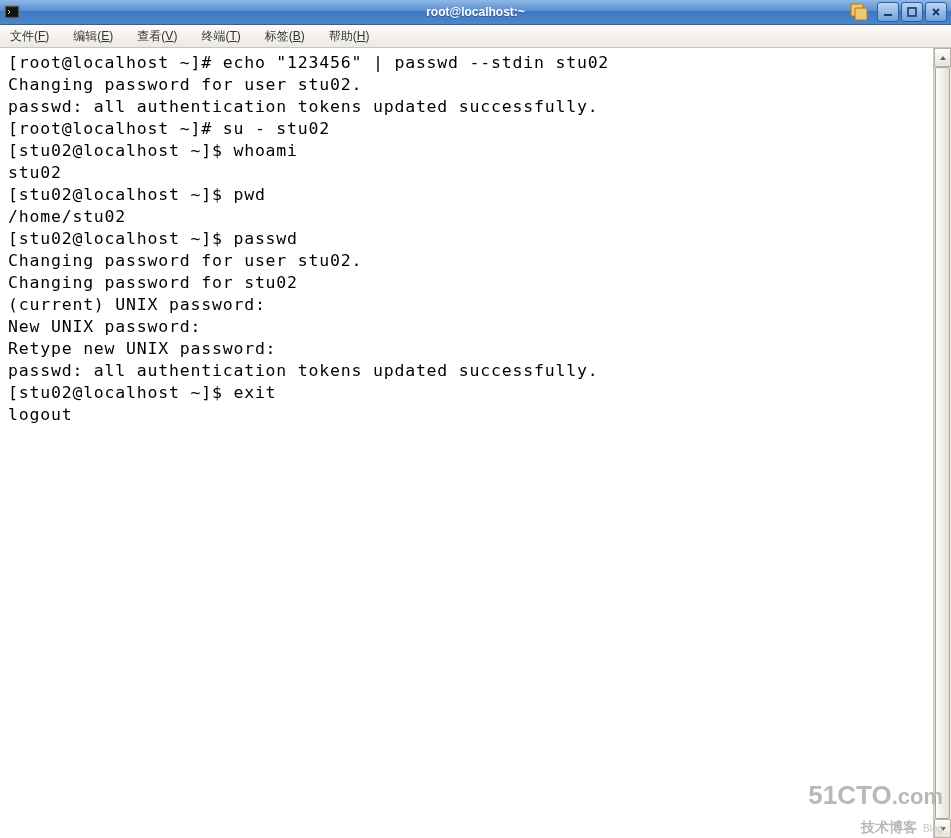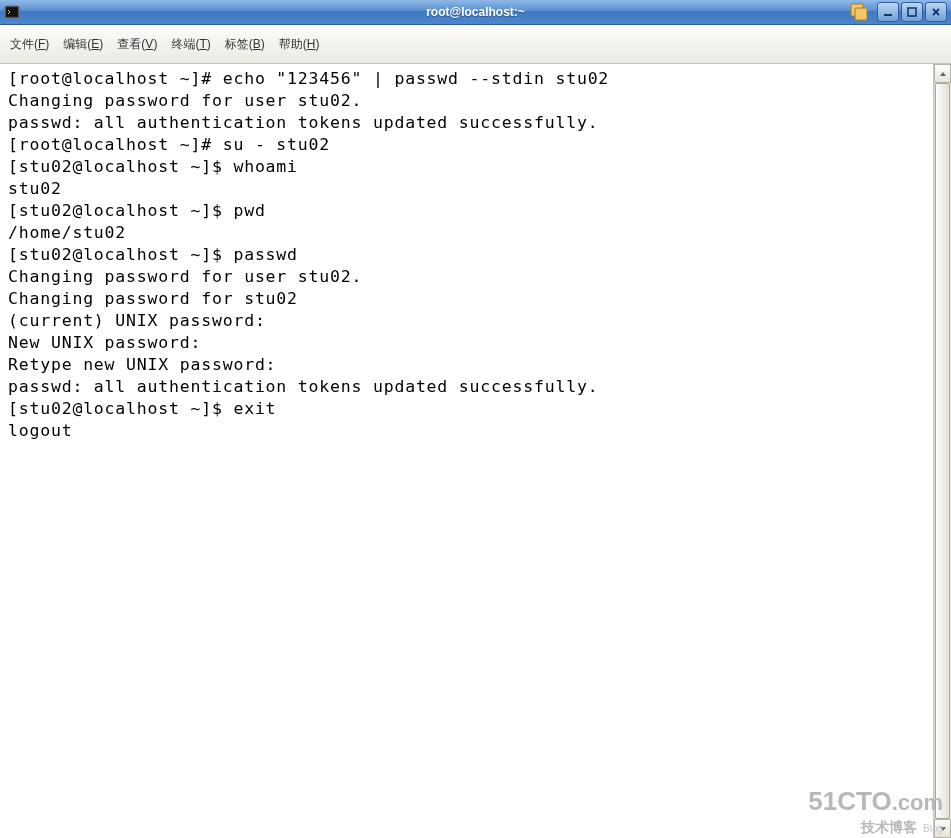--- a/index.html
+++ b/index.html
@@ -41,21 +41,21 @@
     width:24px;height:22px;margin-right:4px;
     display:flex;align-items:center;justify-content:center;
   }
   
   .menubar{
     height:22px;
     background:linear-gradient(to bottom,#fcfcfb,#ece9e2);
     border-bottom:1px solid #c9c5bb;
     display:flex;align-items:center;
     font-size:12px;color:#333;
-    padding:8px 4px;gap:2px;
+    padding:0 4px;gap:12px;
   }
   .menu-item{
     padding:2px 6px;cursor:pointer;border-radius:2px;
   }
   .menu-item u{text-decoration:underline;}
   
   .term-wrap{flex:1;display:flex;background:#fff;min-height:0;}
   .terminal{
     flex:1;
     padding:4px 6px 4px 8px;
@@ -92,21 +92,21 @@
   
   .watermark{
     position:absolute;right:8px;bottom:4px;
     text-align:right;color:#b8b8b8;
     font-family:Arial,sans-serif;
     pointer-events:none;
     line-height:1;
   }
   .watermark .wm-main{font-size:26px;font-weight:bold;letter-spacing:0;}
   .watermark .wm-main .com{font-size:22px;}
-  .watermark .wm-sub{font-size:14px;font-weight:bold;margin-top:6px;}
+  .watermark .wm-sub{font-size:14px;font-weight:bold;margin-top:12px;}
   .watermark .wm-sub .small{font-size:10px;font-weight:normal;margin-left:6px;color:#c8c8c8;}
 </style>
 </head>
 <body>
 
 <div class="window">
 
   <div class="titlebar">
     <span class="app-icon">
       <svg width="16" height="16" viewBox="0 0 16 16">

